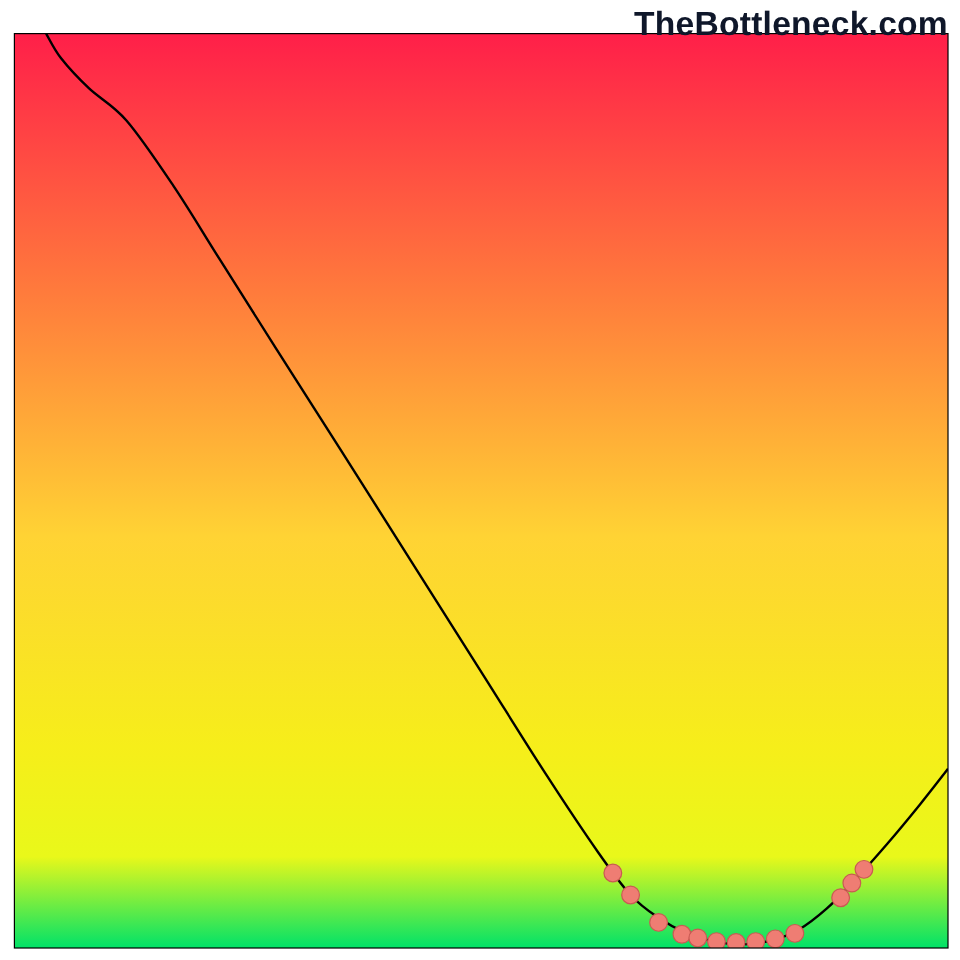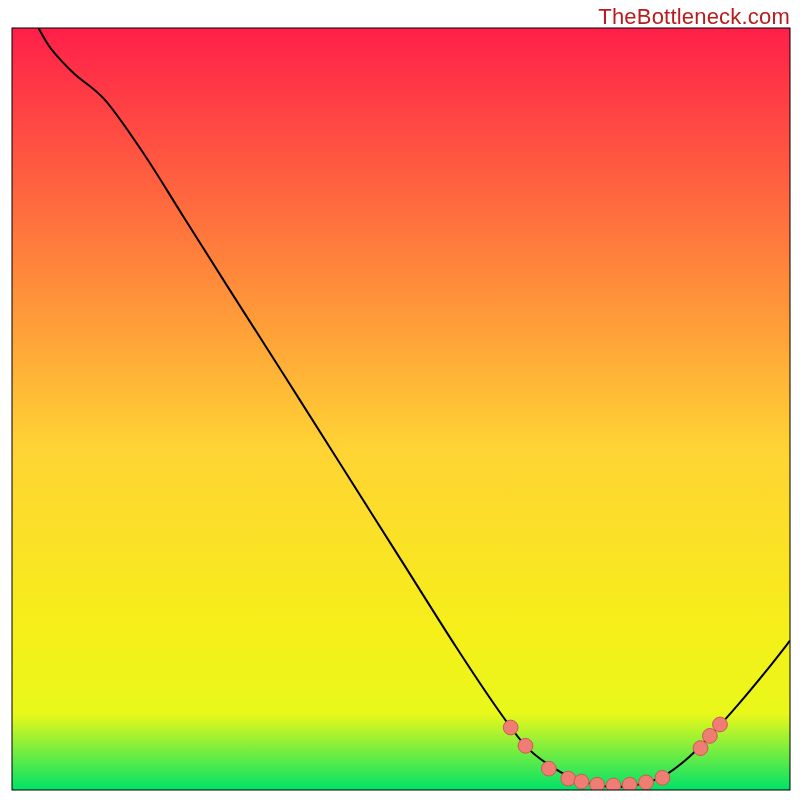--- a/index.html
+++ b/index.html
@@ -13,23 +13,23 @@
   }
   .chart-root {
     position: relative;
     width: 800px;
     height: 800px;
   }
   .watermark {
     position: absolute;
     top: 4px;
     right: 10px;
-    color: #b91c1c;
-    font-size: 22px;
-    font-weight: 400;
+    color: #0f172a;
+    font-size: 28px;
+    font-weight: 700;
     z-index: 5;
     letter-spacing: 0.2px;
   }
   svg.plot {
     position: absolute;
     left: 0;
     top: 0;
     width: 800px;
     height: 800px;
   }

